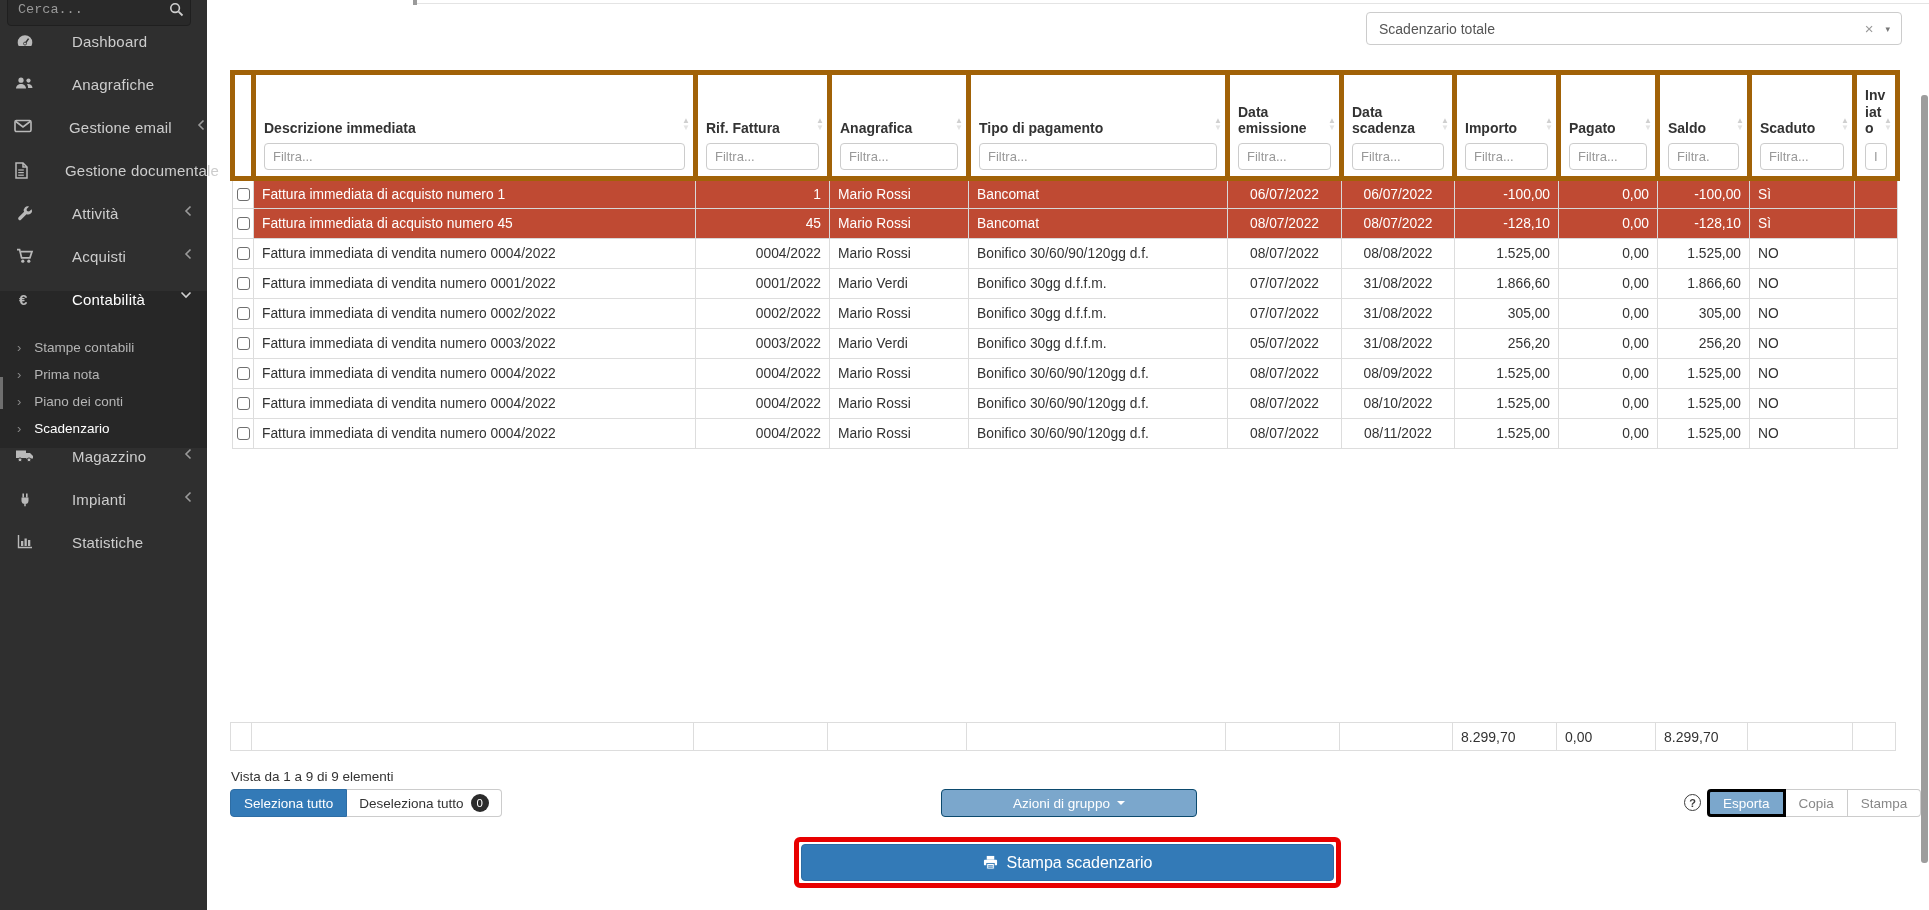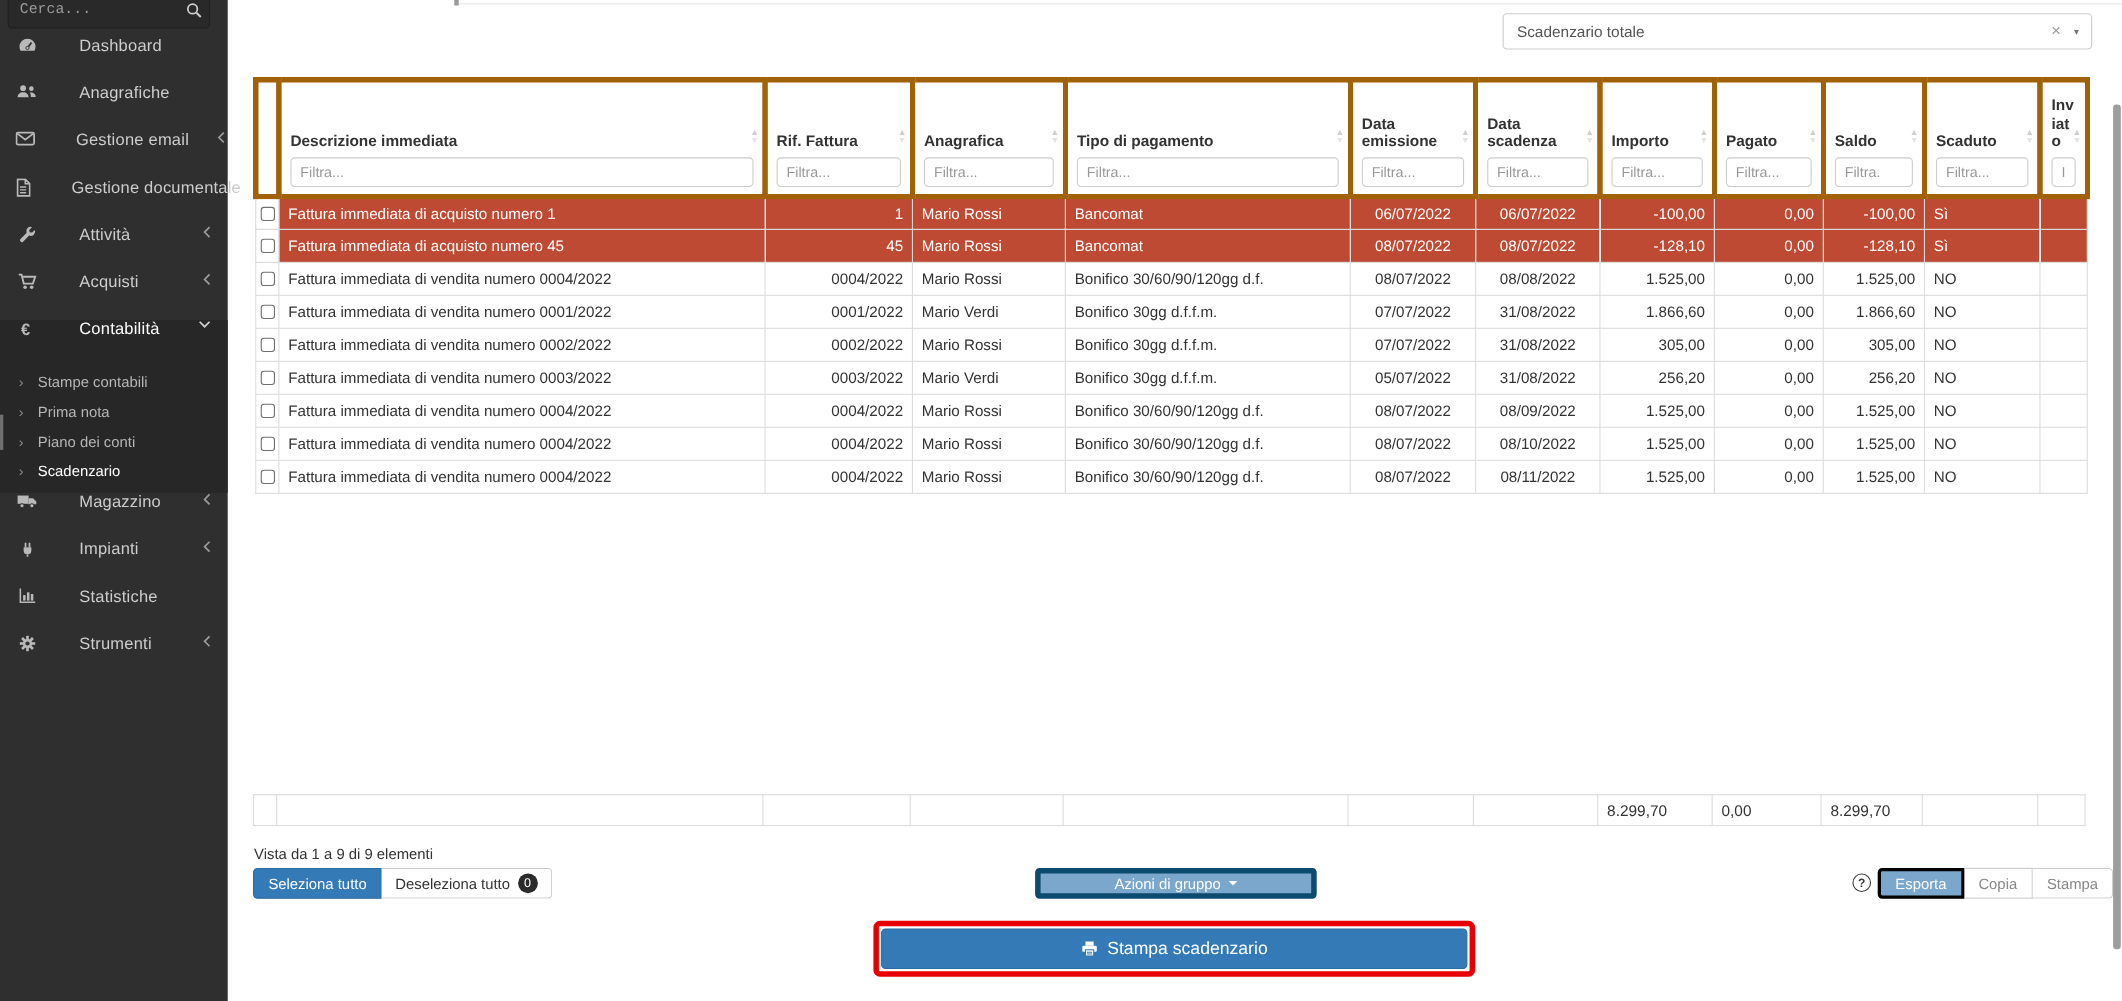--- a/index.html
+++ b/index.html
@@ -73,21 +73,21 @@
   .vista { position:absolute; left:231px; top:769px; font-size:13.5px; color:#333; }
 
   .select-group { position:absolute; left:230px; top:789px; height:28px; display:flex; }
   .btn { display:flex; align-items:center; justify-content:center; font-size:13.5px; cursor:pointer; font-family:inherit; }
   .btn-selectall { background:#337AB7; color:#fff; border:1px solid #2e6da4; border-radius:4px 0 0 4px; padding:0 13px; }
   .btn-deselect { background:#fff; color:#333; border:1px solid #ccc; border-left:none; border-radius:0 4px 4px 0; padding:0 12px; }
   .badge { background:#2b2b2b; color:#fff; border-radius:50%; min-width:18px; height:18px;
     font-size:11.5px; display:flex; align-items:center; justify-content:center; margin-left:7px; }
 
   .group-actions { position:absolute; left:941px; top:789px; width:256px; height:28px;
-    background:#7BA7CC; color:#fff; border:5px solid #0c4a6e; border-radius:4px;
+    background:#7BA7CC; color:#fff; border:1px solid #0c4a6e; border-radius:4px;
     display:flex; align-items:center; justify-content:center; font-size:13.5px; cursor:pointer; }
   .ga-caret { width:0; height:0; border-left:4px solid transparent; border-right:4px solid transparent;
     border-top:4px solid #fff; margin-left:7px; }
 
   .help-icon { position:absolute; left:1684px; top:794px; width:17px; height:17px;
     border:1.5px solid #3c3c3c; border-radius:50%; color:#3c3c3c; font-size:11px; font-weight:bold;
     display:flex; align-items:center; justify-content:center; cursor:pointer; }
 
   .export-group { position:absolute; left:1707px; top:789px; height:28px; display:flex; }
   .btn-export { background:#7BA7CC; color:#fff; border:3px solid #000000; border-radius:4px 0 0 4px; padding:0 13px; }
@@ -257,40 +257,20 @@
         <span class="sicon">
           <svg width="16" height="15" viewBox="0 0 16 15">
             <polyline points="1.5,1 1.5,13.5 15,13.5" fill="none" stroke="#b9b9b9" stroke-width="1.4"></polyline>
             <rect x="4" y="7" width="2.3" height="5" fill="#b9b9b9"></rect>
             <rect x="7.5" y="4.5" width="2.3" height="7.5" fill="#b9b9b9"></rect>
             <rect x="11" y="6" width="2.3" height="6" fill="#b9b9b9"></rect>
           </svg>
         </span>
         <span class="slabel">Statistiche</span>
       </div>
-      <div class="snav-item">
-        <span class="sicon">
-          <svg width="16" height="16" viewBox="0 0 16 16">
-            <g fill="#b9b9b9">
-              <rect x="6.8" y="1" width="2.4" height="14"></rect>
-              <rect x="1" y="6.8" width="14" height="2.4"></rect>
-              <rect x="6.8" y="1" width="2.4" height="14" transform="rotate(45 8 8)"></rect>
-              <rect x="6.8" y="1" width="2.4" height="14" transform="rotate(-45 8 8)"></rect>
-              <circle cx="8" cy="8" r="4.2"></circle>
-            </g>
-            <circle cx="8" cy="8" r="1.9" fill="#2F2F2F"></circle>
-          </svg>
-        </span>
-        <span class="slabel">Strumenti</span>
-        <span class="schev">
-          <svg width="8" height="12" viewBox="0 0 8 12">
-            <polyline points="6.5,1.5 2,6 6.5,10.5" fill="none" stroke="#9a9a9a" stroke-width="1.6"></polyline>
-          </svg>
-        </span>
-      </div>
     </nav>
   <div class="sidebar-scroll-thumb"></div>
 </aside>
 
 <div class="content-topline"></div>
 <div class="content-topline-tick"></div>
 
 <div class="view-select">
   <span class="vs-label">Scadenzario totale</span>
   <span class="vs-clear">×</span>

